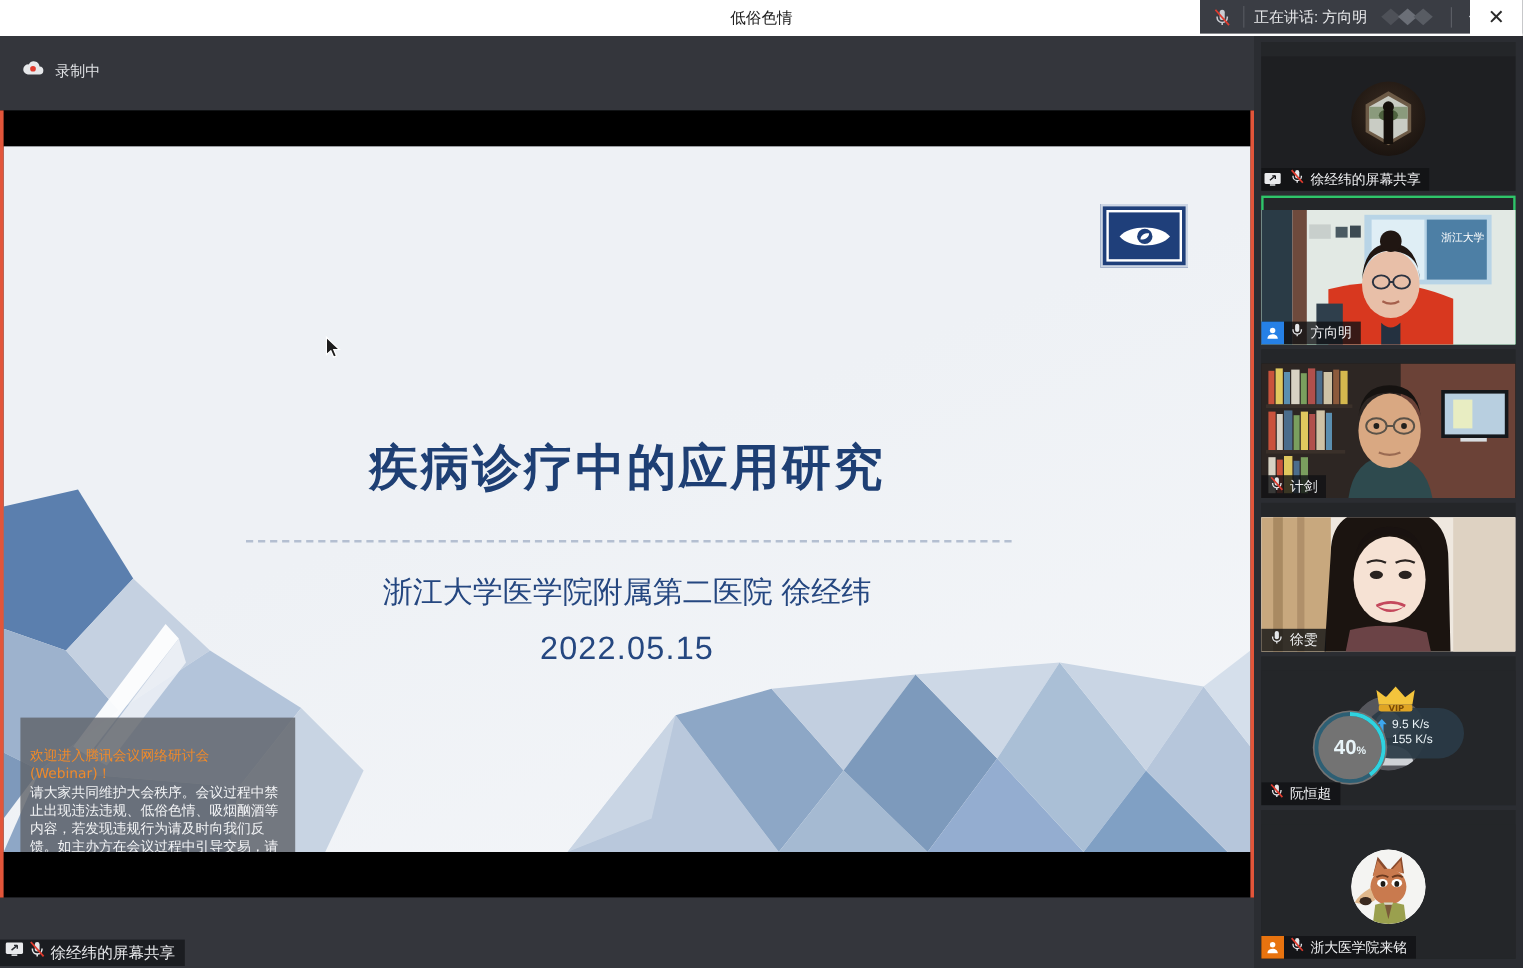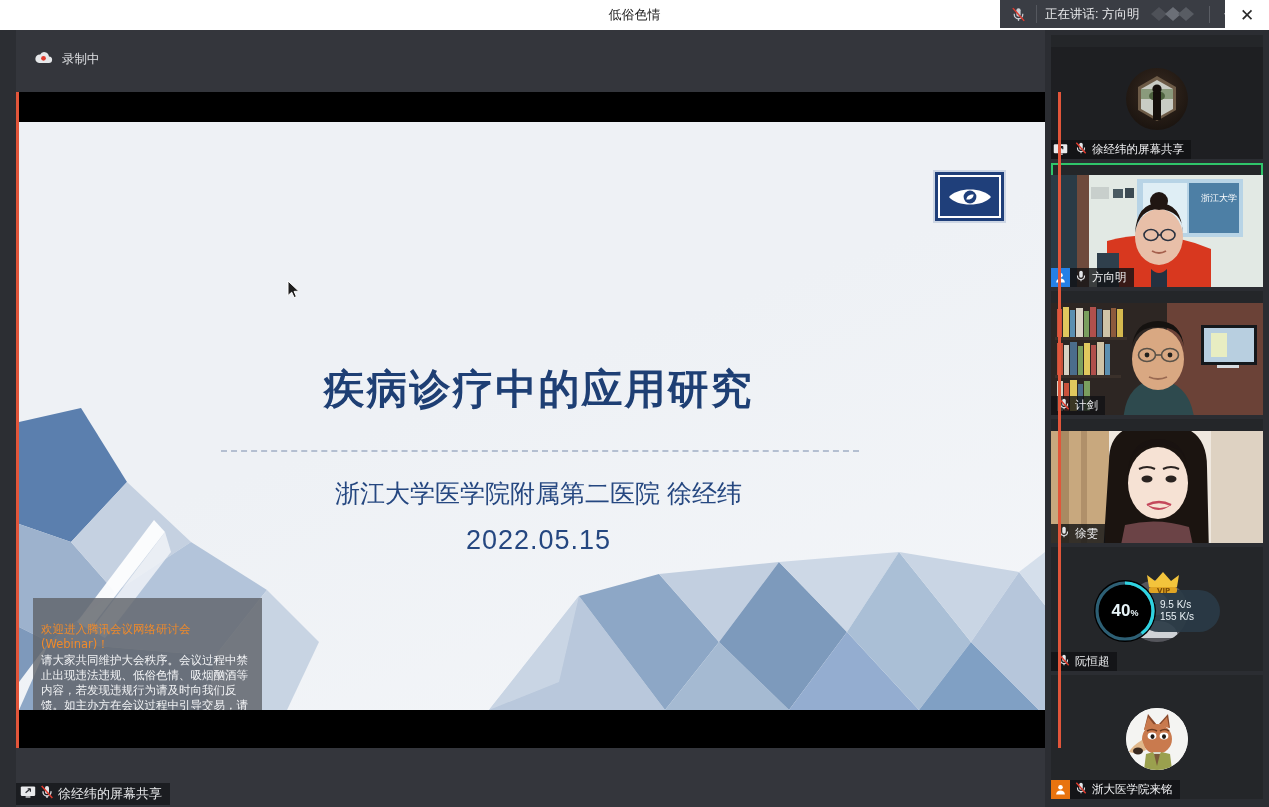--- a/index.html
+++ b/index.html
@@ -36,21 +36,21 @@
   .sep-v { width: 1px; height: 17px; background: #5a5d64; margin: 0 11px 0 14px; }
   .back-arrow { display: flex; align-items: center; }
   .close-x {
     position: absolute; right: 0; top: 0; width: 44px; height: 30px;
     background: #ffffff; color: #2a2a2a; font-size: 17px;
     display: flex; align-items: center; justify-content: center;
   }
 
   
   .stage {
-    position: absolute; left: 16px; top: 30px; width: 1045px; height: 777px;
+    position: absolute; left: 0; top: 30px; width: 1045px; height: 777px;
     background: #2b2d32; overflow: hidden;
   }
   .rec-bar {
     position: absolute; left: 0; top: 0; width: 1045px; height: 62px;
     background: #34363c;
   }
   .rec-wrap {
     position: absolute; left: 18px; top: 20px;
     display: flex; align-items: center; gap: 9px;
   }
@@ -159,22 +159,22 @@
   .badge-sq.share { background: transparent; }
 
   .avatar-circle {
     position: absolute; left: 50%; top: 46%; transform: translate(-50%,-50%);
     width: 62px; height: 62px; border-radius: 50%; overflow: hidden;
   }
 
   
   .dl-widget { position: absolute; left: 50%; top: 46%; transform: translate(-50%,-50%); width: 126px; height: 62px; }
   .dl-ring {
-    position: absolute; left: 0; top: 0; width: 62px; height: 62px; border-radius: 50%;
-    background: #000000; display: flex; align-items: center; justify-content: center;
+    position: absolute; left: 0; top: 12px; width: 62px; height: 62px; border-radius: 50%;
+    background: #737373; display: flex; align-items: center; justify-content: center;
   }
   .dl-pct { color: #e8f4f8; font-size: 17px; font-weight: bold; }
   .dl-pct small { font-size: 9px; }
   .dl-rates {
     position: absolute; left: 44px; top: 10px; width: 82px; height: 42px;
     background: rgba(42,58,70,0.93); border-radius: 21px;
     display: flex; flex-direction: column; justify-content: center; padding-left: 9px; gap: 1px;
   }
   .dl-row { display: flex; align-items: center; gap: 4px; color: #eaf2f6; font-size: 10px; text-align: right; }
   .crown { position: absolute; left: 52px; top: -9px; z-index: 3; }

